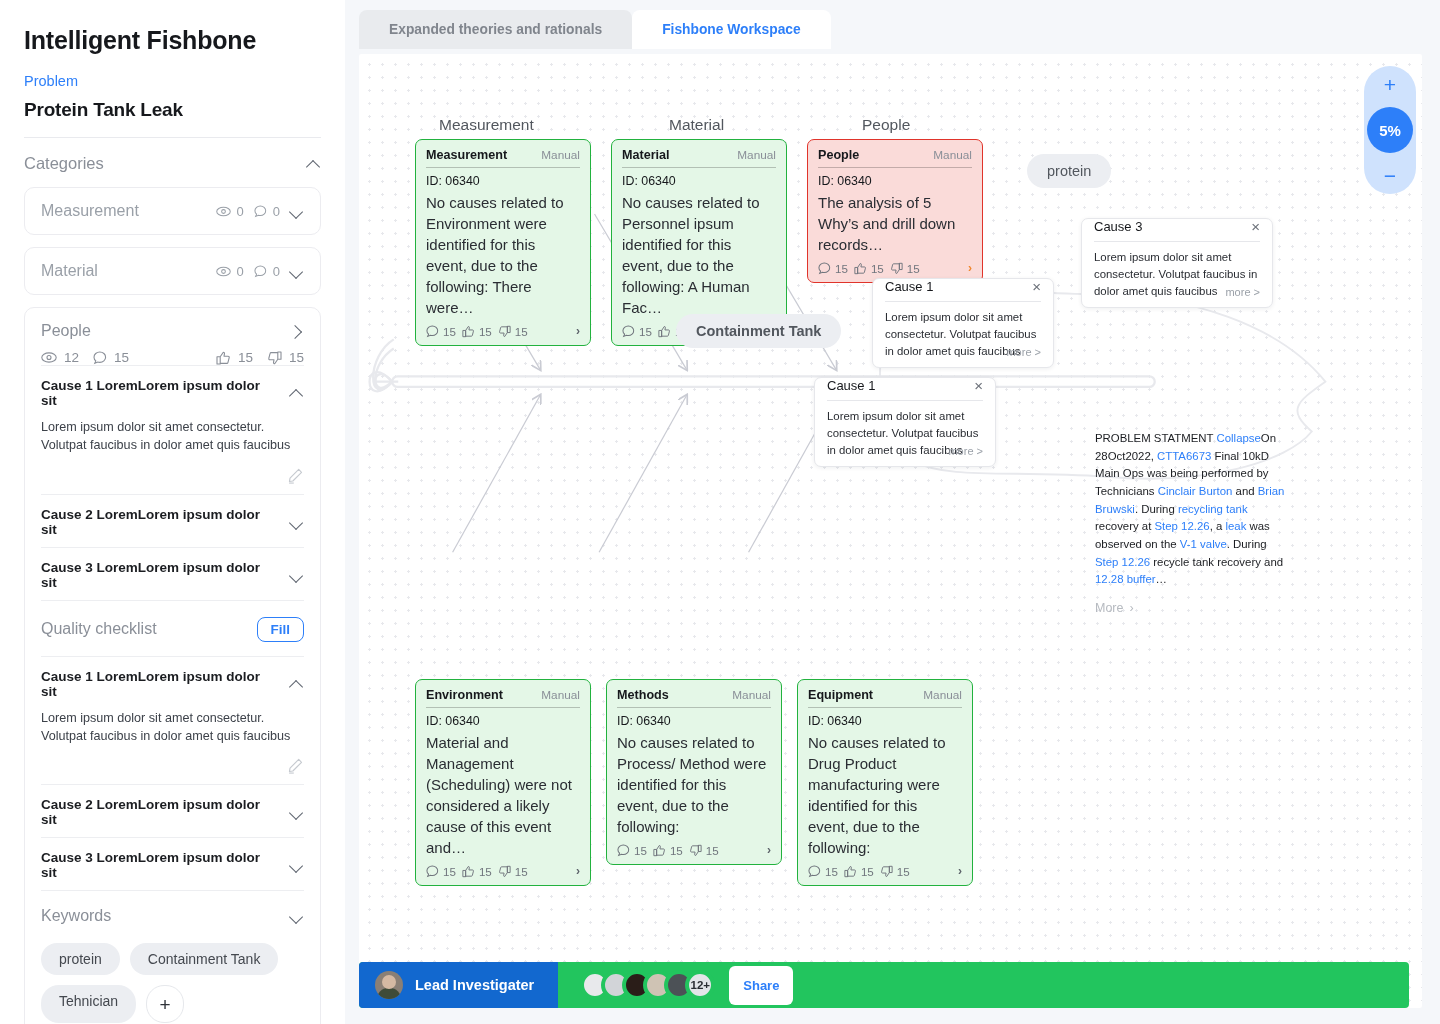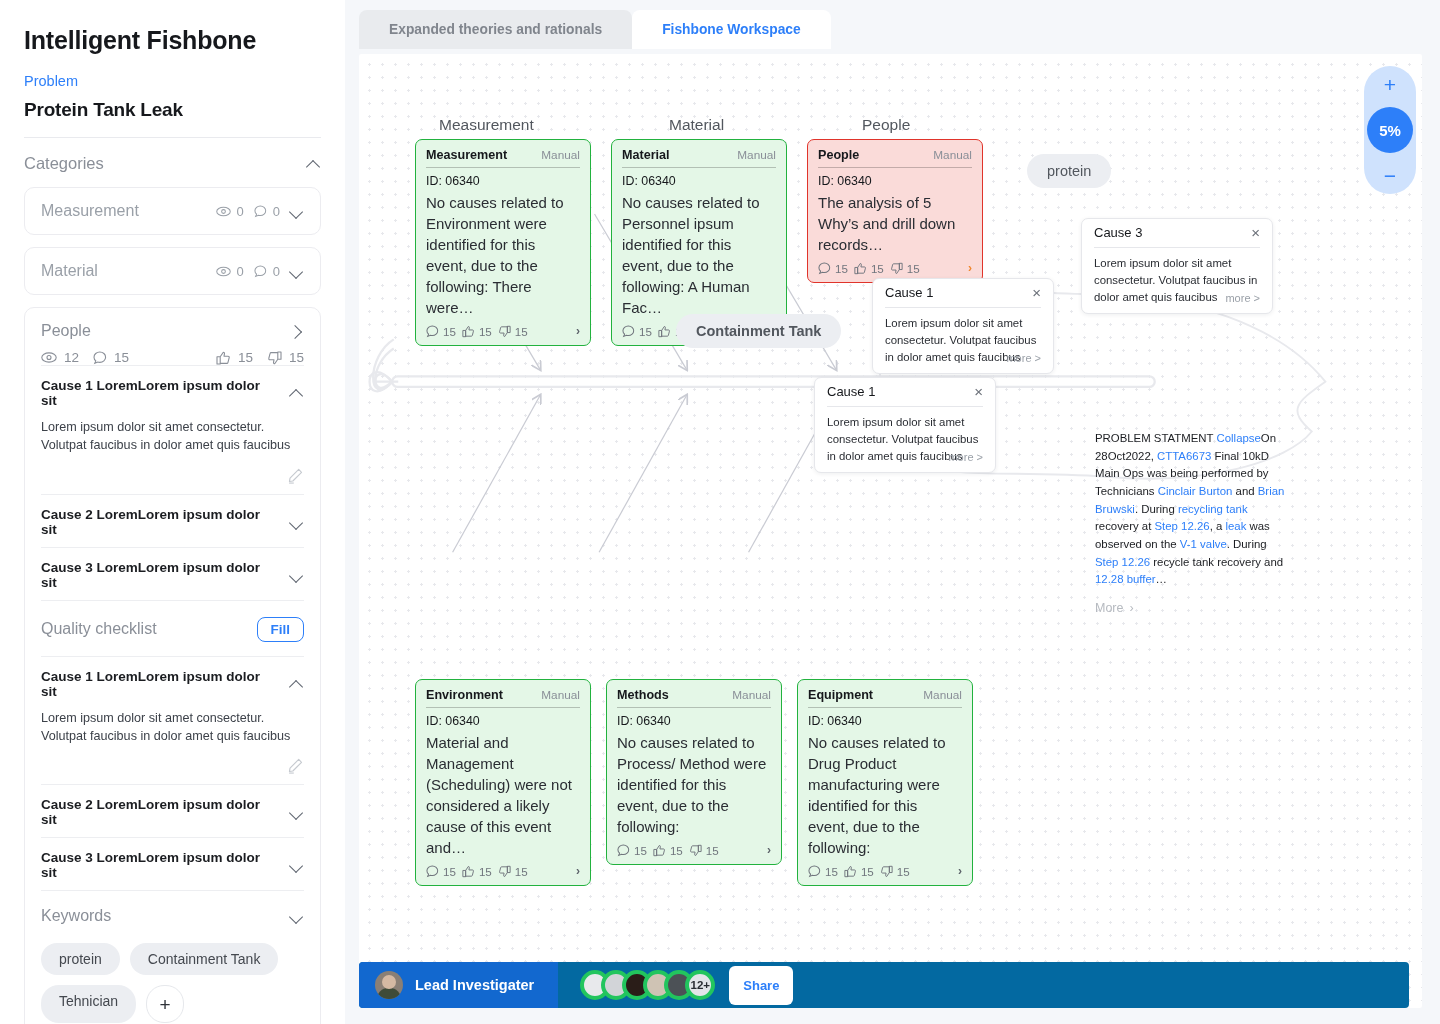--- a/index.html
+++ b/index.html
@@ -130,21 +130,21 @@
   .node-text { font-size:15px; color:#2a2d33; line-height:1.40; }
   .node-foot { display:flex; align-items:center; gap:6px; padding-top:6px; }
   .node-foot .fm { display:flex; align-items:center; gap:4px; font-size:11.6px; color:#70757d; }
   .node-foot .arrow { margin-left:auto; font-size:12px; color:#5d636b; font-weight:700;}
   .node.red .node-foot .arrow { color:#f0872e; }
 
   .cat-label { position:absolute; font-size:15.5px; color:#52575e; z-index:3; }
 
   .cause-card {
     position:absolute; background:#fff; border:1px solid #e6e7eb; border-radius:7px;
-    width:184px; padding:6px 12px 9px 12px; z-index:5;
+    width:184px; padding:0 12px 9px 12px; z-index:5;
     box-shadow:0 1px 4px rgba(16,24,40,.07);
   }
   .cause-card .cc-head { display:flex; align-items:center; justify-content:space-between; padding-bottom:7px; border-bottom:1px solid #e6e7eb; }
   .cause-card .cc-t { font-size:13px; color:#16181c; }
   .cause-card .cc-x { font-size:15px; color:#6b7079; cursor:pointer; line-height:1; }
   .cause-card .cc-b { font-size:11.4px; color:#2a2d33; line-height:1.48; padding-top:7px; }
   .cause-card .cc-more { font-size:11px; color:#9aa0a8; text-align:right; margin-top:-14px; }
 
   .chip-node {
     position:absolute; background:#eceef2; border-radius:20px;
@@ -154,21 +154,21 @@
 
   .problem-statement {
     position:absolute; z-index:4; width:192px; font-size:11.4px; line-height:1.55; color:#1b1d21;
   }
   .problem-statement a { color:#2d7ff9; text-decoration:none; }
   .ps-more { color:#b6bac0; font-size:12.5px; margin-top:10px; display:flex; align-items:center; gap:6px; }
 
   
   .bottombar {
     position:absolute; left:14px; right:31px; bottom:16px; height:46px;
-    background:#0369a1; border-radius:4px; display:flex; align-items:center; z-index:9;
+    background:#22c55e; border-radius:4px; display:flex; align-items:center; z-index:9;
   }
   .bb-left { background:#1268cf; height:46px; display:flex; align-items:center; gap:12px; padding:0 24px 0 16px; border-radius:4px 0 0 4px;}
   .bb-avatar { width:28px; height:28px; border-radius:50%; background:#8a7f75; overflow:hidden; position:relative; }
   .bb-avatar::after{ content:""; position:absolute; left:7px; top:4px; width:14px; height:14px; border-radius:50%; background:#d5b9a3; }
   .bb-avatar::before{ content:""; position:absolute; left:2px; bottom:0; width:24px; height:11px; border-radius:12px 12px 0 0; background:#3f4b38; }
   .bb-role { color:#fff; font-size:14.5px; font-weight:700; }
   .avatars { display:flex; align-items:center; margin-left:22px; }
   .av { width:30px; height:30px; border-radius:50%; border:4px solid #22c55e; margin-left:-9px; background:#d7d9dd; overflow:hidden; position:relative;}
   .av:first-child{ margin-left:0; }
   .av.a1{ background:#e8e9ec; }

